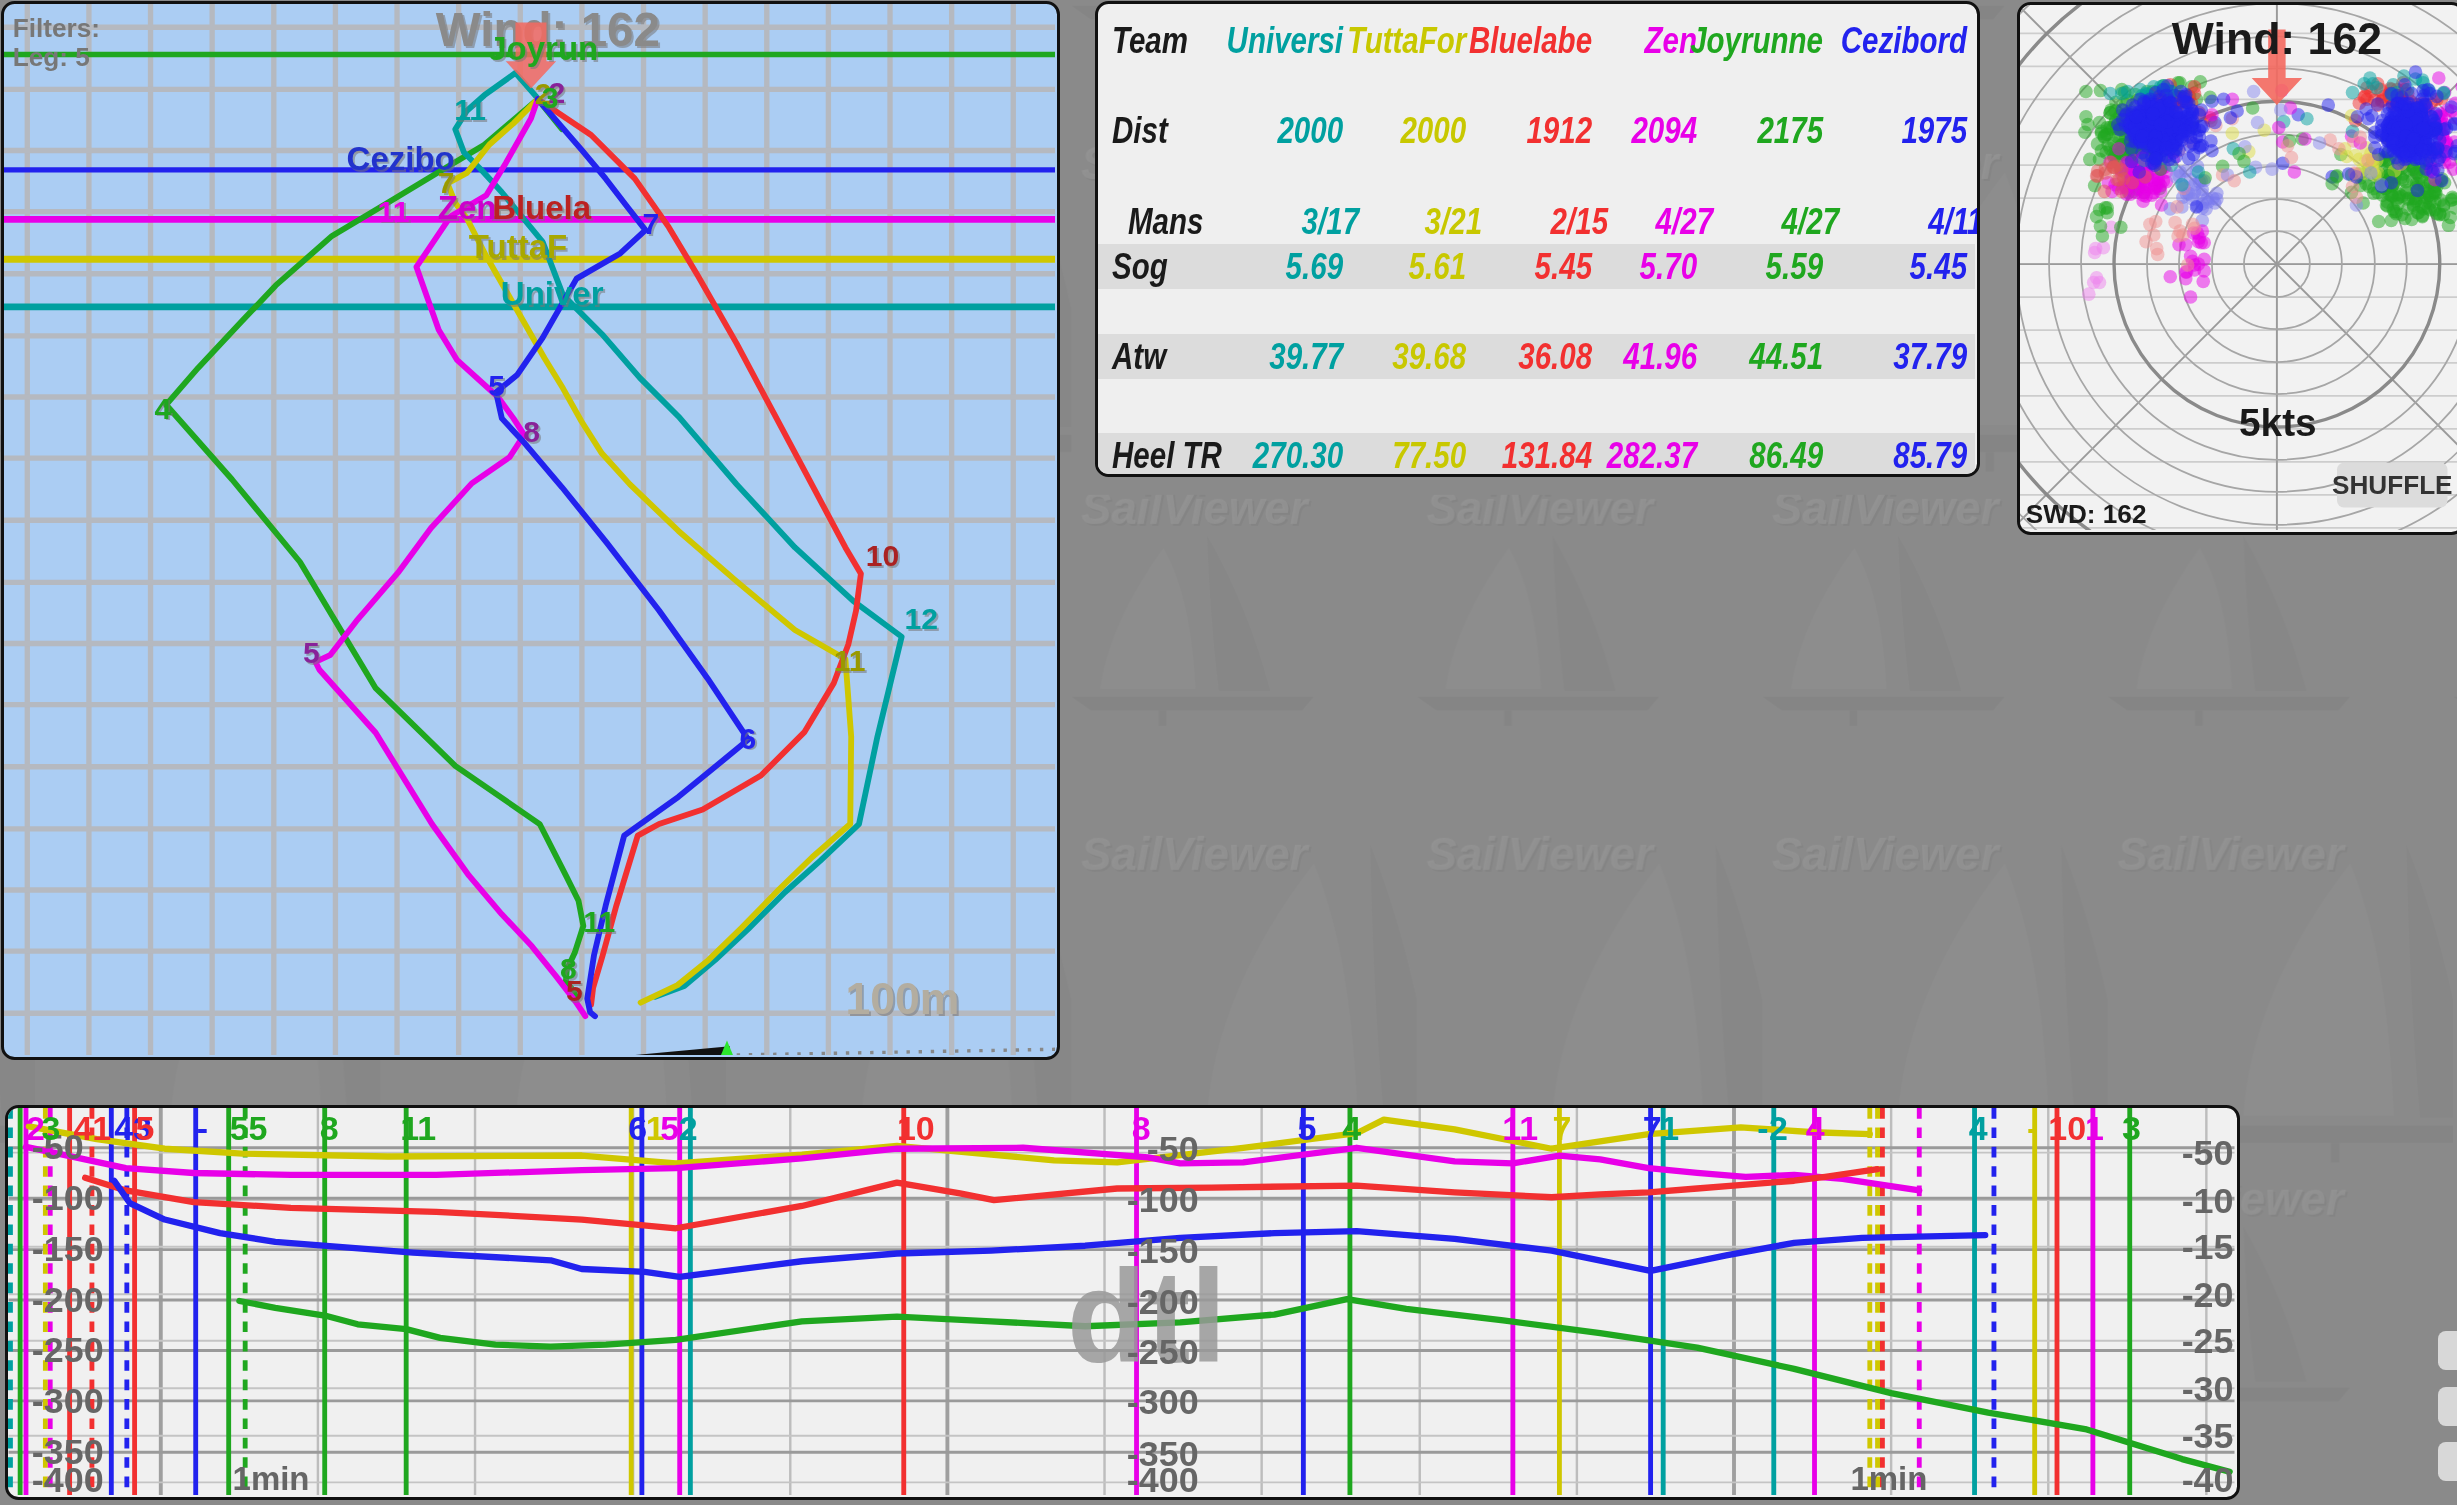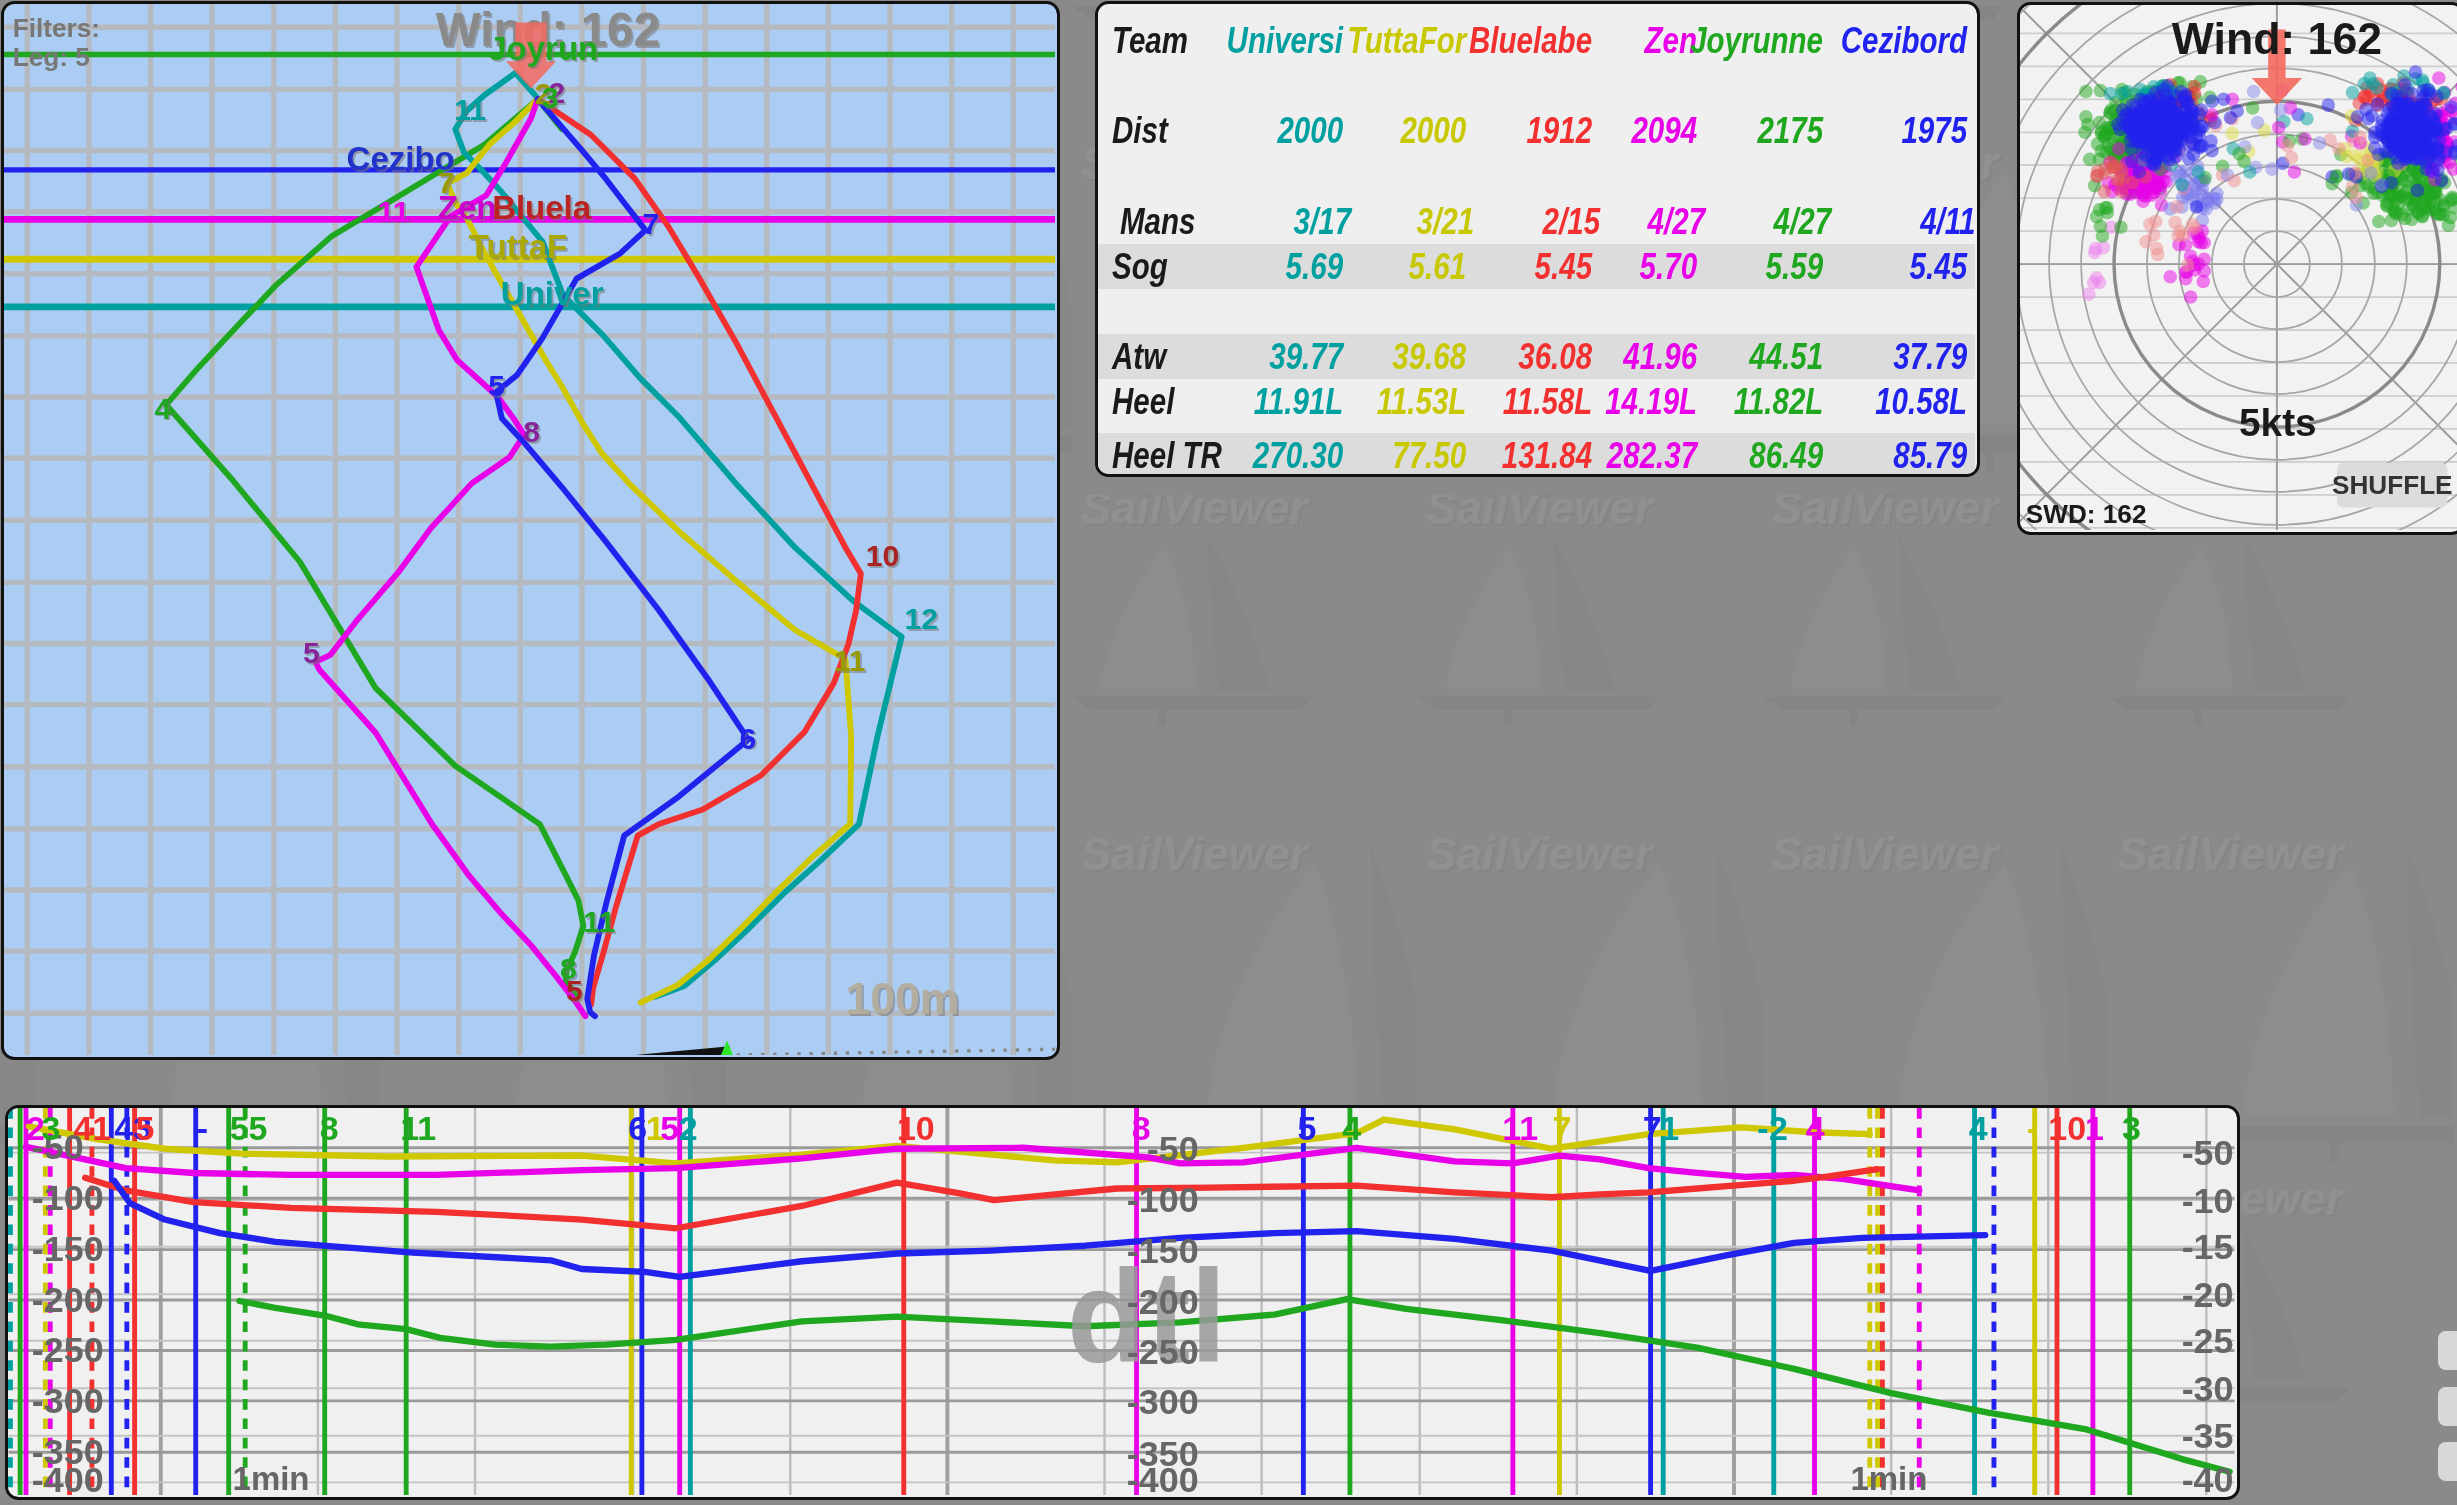--- a/index.html
+++ b/index.html
@@ -153,21 +153,21 @@
     </div>
     <div style="position:absolute;left:0;top:104px;width:877px;height:45px;line-height:45px;">
       <span style="position:absolute;left:13.6px;color:#1a1a1a;display:inline-block;transform:scaleX(0.82);transform-origin:0 50%;">Dist</span>
       <span style="position:absolute;right:632px;color:#00a0a0;display:inline-block;transform:scaleX(0.82);transform-origin:100% 50%;">2000</span>
       <span style="position:absolute;right:509px;color:#c8c800;display:inline-block;transform:scaleX(0.82);transform-origin:100% 50%;">2000</span>
       <span style="position:absolute;right:383px;color:#f23030;display:inline-block;transform:scaleX(0.82);transform-origin:100% 50%;">1912</span>
       <span style="position:absolute;right:278px;color:#e800e8;display:inline-block;transform:scaleX(0.82);transform-origin:100% 50%;">2094</span>
       <span style="position:absolute;right:152px;color:#1fa71f;display:inline-block;transform:scaleX(0.82);transform-origin:100% 50%;">2175</span>
       <span style="position:absolute;right:7.8px;color:#2222ee;display:inline-block;transform:scaleX(0.82);transform-origin:100% 50%;">1975</span>
     </div>
-    <div style="position:absolute;left:8px;top:195px;width:877px;height:45px;line-height:45px;">
+    <div style="position:absolute;left:16px;top:195px;width:877px;height:45px;line-height:45px;">
       <span style="position:absolute;left:13.6px;color:#1a1a1a;display:inline-block;transform:scaleX(0.82);transform-origin:0 50%;">Mans</span>
       <span style="position:absolute;right:632px;color:#00a0a0;display:inline-block;transform:scaleX(0.82);transform-origin:100% 50%;">3/17</span>
       <span style="position:absolute;right:509px;color:#c8c800;display:inline-block;transform:scaleX(0.82);transform-origin:100% 50%;">3/21</span>
       <span style="position:absolute;right:383px;color:#f23030;display:inline-block;transform:scaleX(0.82);transform-origin:100% 50%;">2/15</span>
       <span style="position:absolute;right:278px;color:#e800e8;display:inline-block;transform:scaleX(0.82);transform-origin:100% 50%;">4/27</span>
       <span style="position:absolute;right:152px;color:#1fa71f;display:inline-block;transform:scaleX(0.82);transform-origin:100% 50%;">4/27</span>
       <span style="position:absolute;right:7.8px;color:#2222ee;display:inline-block;transform:scaleX(0.82);transform-origin:100% 50%;">4/11</span>
     </div>
     <div style="position:absolute;left:0;top:240px;width:877px;height:45px;background:#dcdcdc;line-height:45px;">
       <span style="position:absolute;left:13.6px;color:#1a1a1a;display:inline-block;transform:scaleX(0.82);transform-origin:0 50%;">Sog</span>
@@ -179,29 +179,20 @@
       <span style="position:absolute;right:7.8px;color:#2222ee;display:inline-block;transform:scaleX(0.82);transform-origin:100% 50%;">5.45</span>
     </div>
     <div style="position:absolute;left:0;top:330px;width:877px;height:45px;background:#dcdcdc;line-height:45px;">
       <span style="position:absolute;left:13.6px;color:#1a1a1a;display:inline-block;transform:scaleX(0.82);transform-origin:0 50%;">Atw</span>
       <span style="position:absolute;right:632px;color:#00a0a0;display:inline-block;transform:scaleX(0.82);transform-origin:100% 50%;">39.77</span>
       <span style="position:absolute;right:509px;color:#c8c800;display:inline-block;transform:scaleX(0.82);transform-origin:100% 50%;">39.68</span>
       <span style="position:absolute;right:383px;color:#f23030;display:inline-block;transform:scaleX(0.82);transform-origin:100% 50%;">36.08</span>
       <span style="position:absolute;right:278px;color:#e800e8;display:inline-block;transform:scaleX(0.82);transform-origin:100% 50%;">41.96</span>
       <span style="position:absolute;right:152px;color:#1fa71f;display:inline-block;transform:scaleX(0.82);transform-origin:100% 50%;">44.51</span>
       <span style="position:absolute;right:7.8px;color:#2222ee;display:inline-block;transform:scaleX(0.82);transform-origin:100% 50%;">37.79</span>
-    </div>
-    <div style="position:absolute;left:0;top:375px;width:877px;height:45px;line-height:45px;">
-      <span style="position:absolute;left:13.6px;color:#1a1a1a;display:inline-block;transform:scaleX(0.82);transform-origin:0 50%;">Heel</span>
-      <span style="position:absolute;right:632px;color:#00a0a0;display:inline-block;transform:scaleX(0.82);transform-origin:100% 50%;">11.91L</span>
-      <span style="position:absolute;right:509px;color:#c8c800;display:inline-block;transform:scaleX(0.82);transform-origin:100% 50%;">11.53L</span>
-      <span style="position:absolute;right:383px;color:#f23030;display:inline-block;transform:scaleX(0.82);transform-origin:100% 50%;">11.58L</span>
-      <span style="position:absolute;right:278px;color:#e800e8;display:inline-block;transform:scaleX(0.82);transform-origin:100% 50%;">14.19L</span>
-      <span style="position:absolute;right:152px;color:#1fa71f;display:inline-block;transform:scaleX(0.82);transform-origin:100% 50%;">11.82L</span>
-      <span style="position:absolute;right:7.8px;color:#2222ee;display:inline-block;transform:scaleX(0.82);transform-origin:100% 50%;">10.58L</span>
     </div>
     <div style="position:absolute;left:0;top:429px;width:877px;height:45px;background:#dcdcdc;line-height:45px;">
       <span style="position:absolute;left:13.6px;color:#1a1a1a;display:inline-block;transform:scaleX(0.82);transform-origin:0 50%;">Heel TR</span>
       <span style="position:absolute;right:632px;color:#00a0a0;display:inline-block;transform:scaleX(0.82);transform-origin:100% 50%;">270.30</span>
       <span style="position:absolute;right:509px;color:#c8c800;display:inline-block;transform:scaleX(0.82);transform-origin:100% 50%;">77.50</span>
       <span style="position:absolute;right:383px;color:#f23030;display:inline-block;transform:scaleX(0.82);transform-origin:100% 50%;">131.84</span>
       <span style="position:absolute;right:278px;color:#e800e8;display:inline-block;transform:scaleX(0.82);transform-origin:100% 50%;">282.37</span>
       <span style="position:absolute;right:152px;color:#1fa71f;display:inline-block;transform:scaleX(0.82);transform-origin:100% 50%;">86.49</span>
       <span style="position:absolute;right:7.8px;color:#2222ee;display:inline-block;transform:scaleX(0.82);transform-origin:100% 50%;">85.79</span>
     </div>

